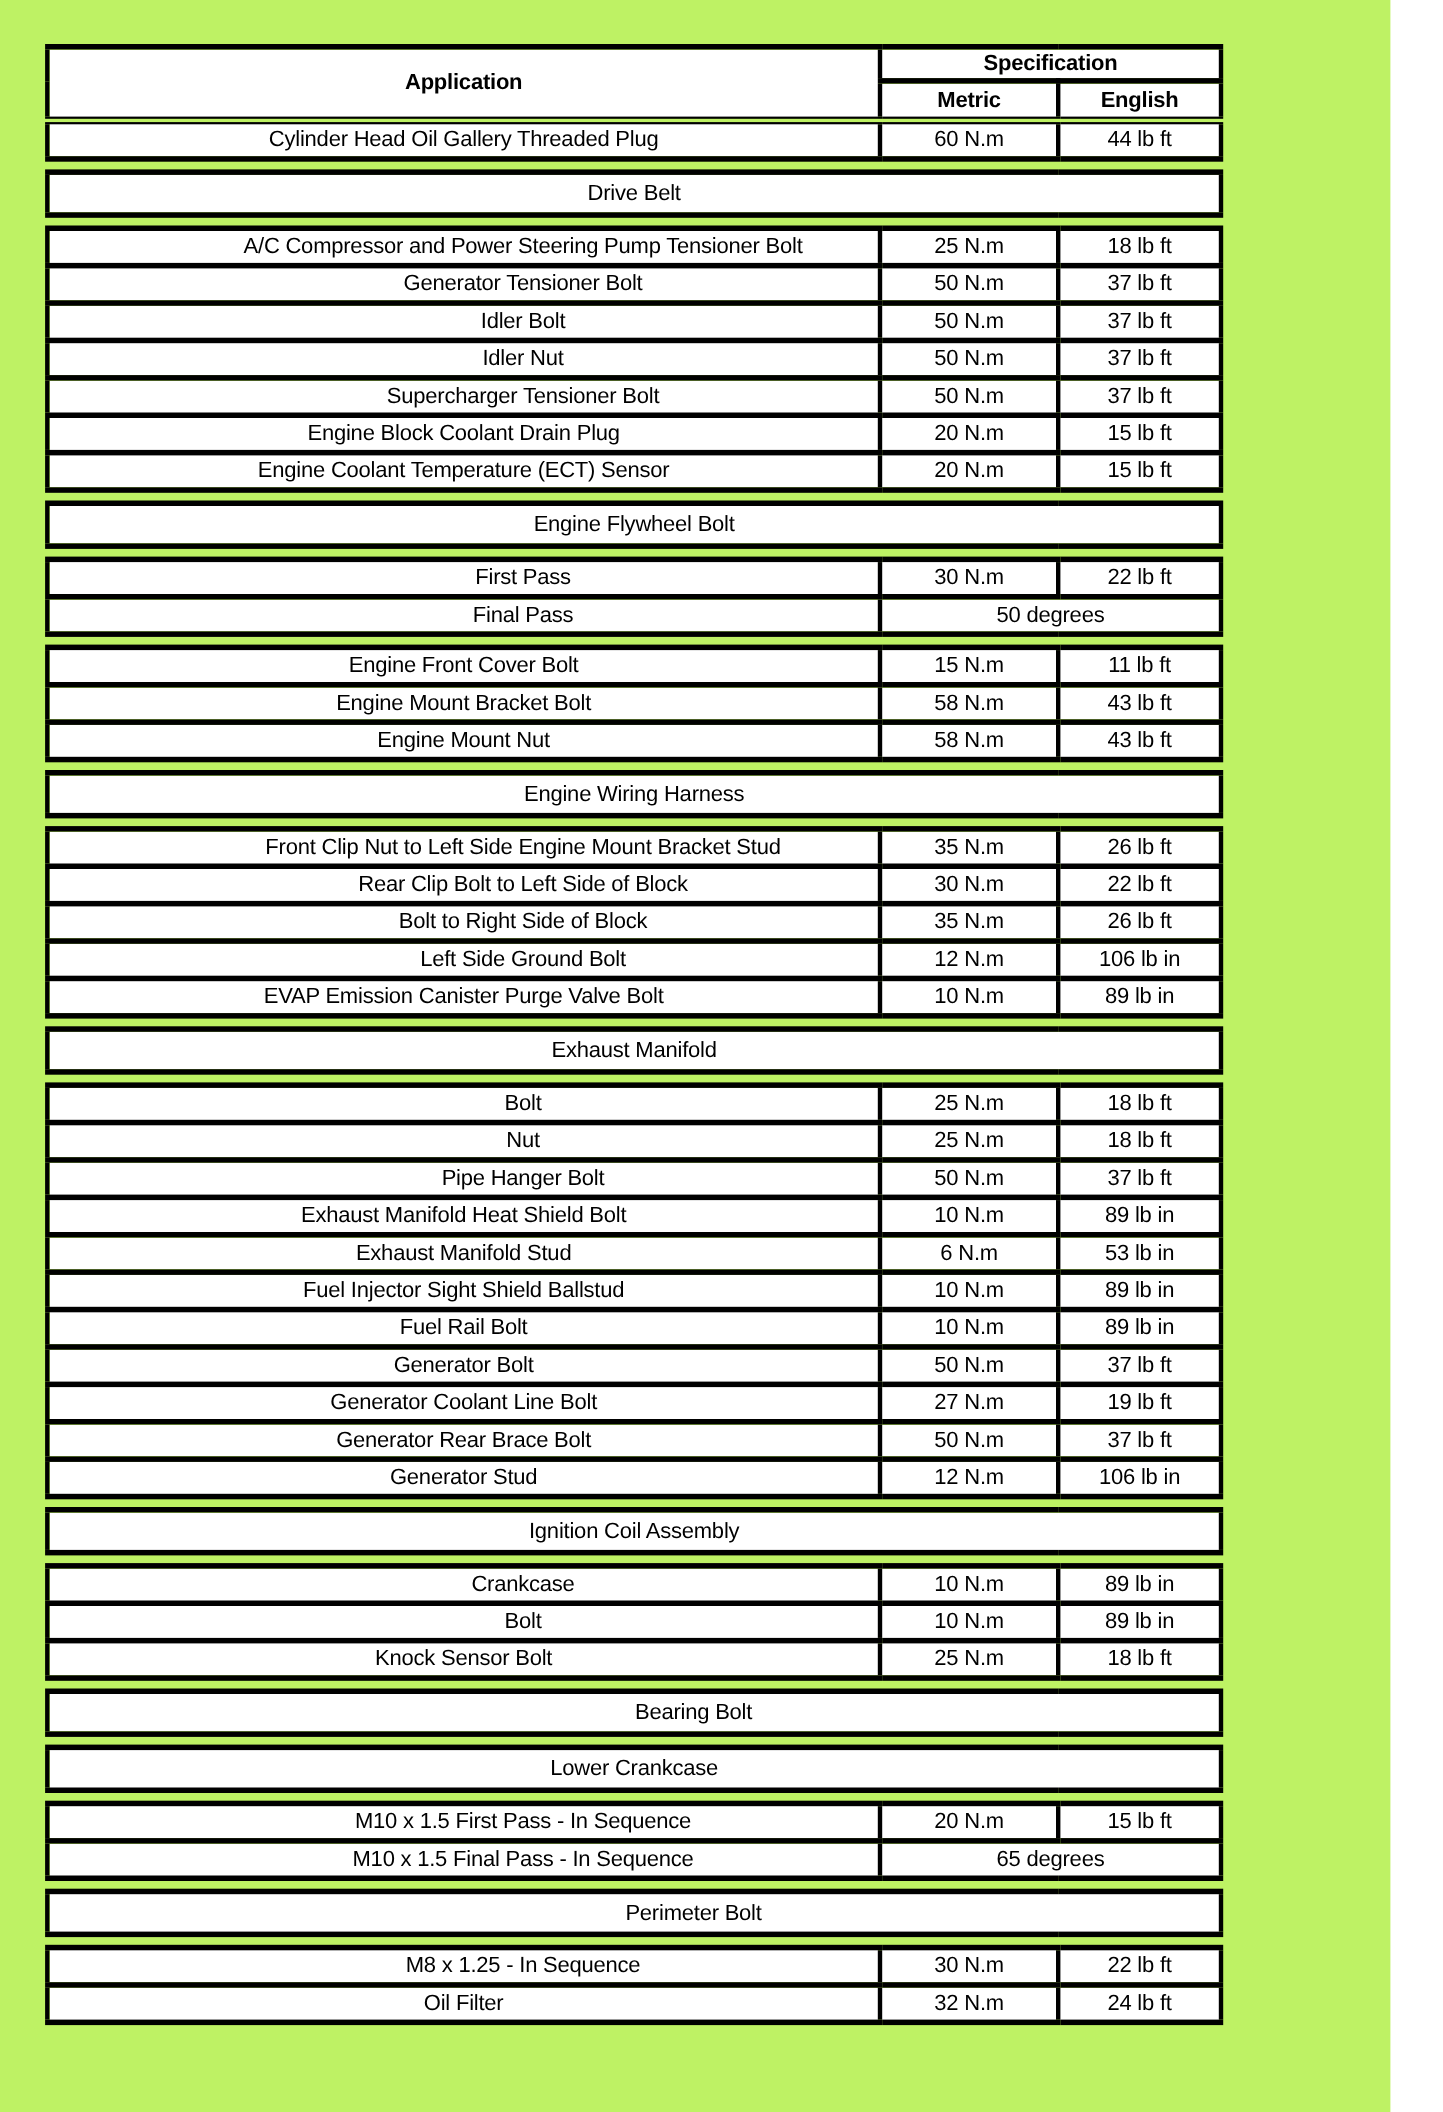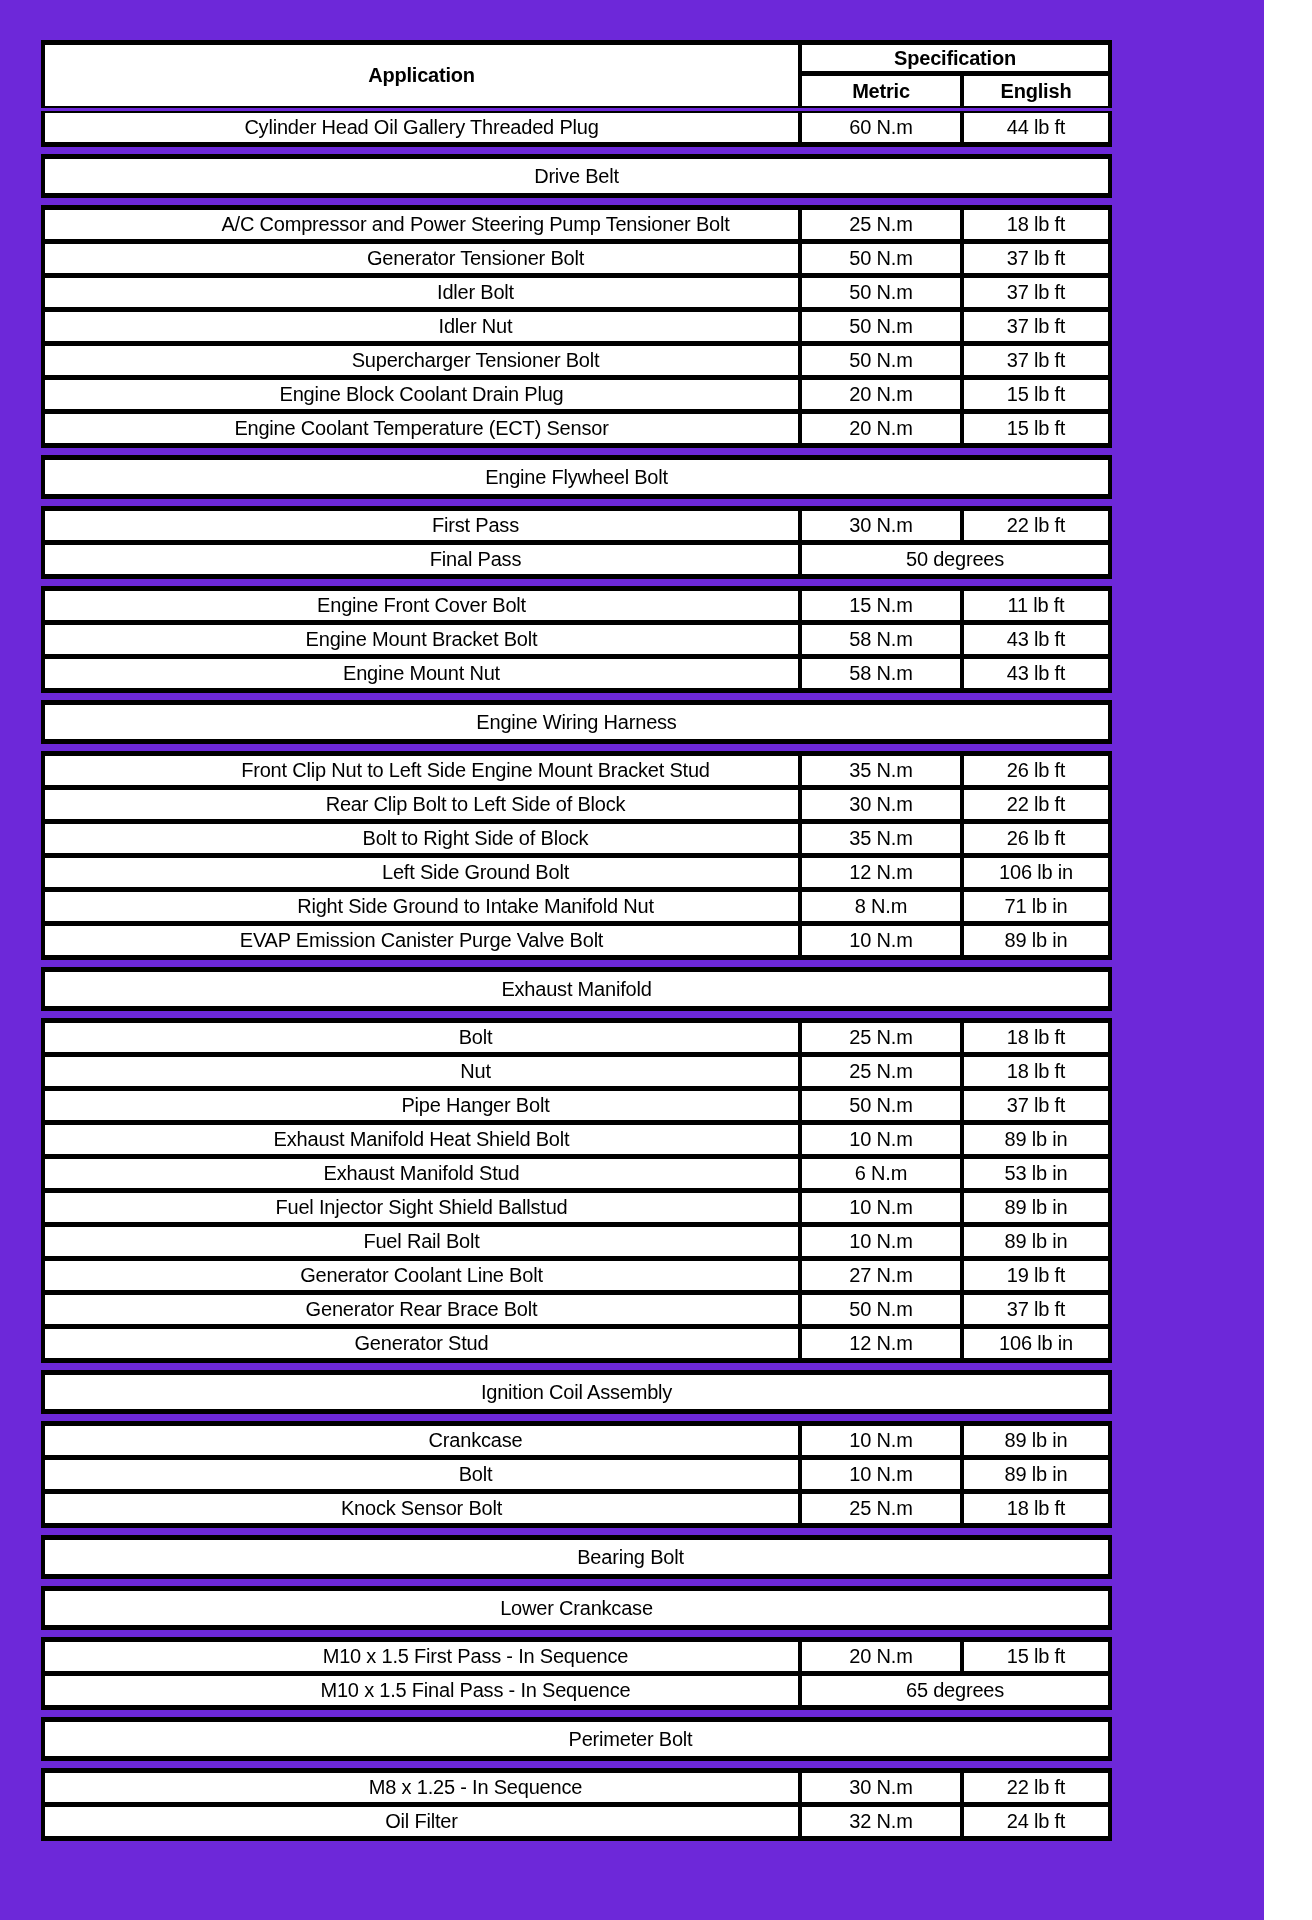--- a/index.html
+++ b/index.html
@@ -4,21 +4,21 @@
 <style>
   html, body {
     margin: 0;
     padding: 0;
     background: #ffffff;
   }
   .canvas {
     position: relative;
     width: 1264px;
     height: 1920px;
-    background: #6d28d9;
+    background: #bef264;
     font-family: "Liberation Sans", sans-serif;
     color: #000000;
     text-decoration: underline;
   }
   .sheet {
     position: absolute;
     left: 41px;
     top: 40px;
     width: 1067px;
   }
@@ -235,25 +235,20 @@
               <td class="name ind">Bolt to Right Side of Block</td>
               <td class="val">35 N.m</td>
               <td class="val">26 lb ft</td>
             </tr>
             <tr>
               <td class="name ind">Left Side Ground Bolt</td>
               <td class="val">12 N.m</td>
               <td class="val">106 lb in</td>
             </tr>
             <tr>
-              <td class="name ind">Right Side Ground to Intake Manifold Nut</td>
-              <td class="val">8 N.m</td>
-              <td class="val">71 lb in</td>
-            </tr>
-            <tr>
               <td class="name">EVAP Emission Canister Purge Valve Bolt</td>
               <td class="val">10 N.m</td>
               <td class="val">89 lb in</td>
             </tr>
           </tbody>
         </table>
         <table class="spec block">
           <colgroup>
             <col class="c-app">
             <col class="c-met">
@@ -299,20 +294,25 @@
             </tr>
             <tr>
               <td class="name">Fuel Injector Sight Shield Ballstud</td>
               <td class="val">10 N.m</td>
               <td class="val">89 lb in</td>
             </tr>
             <tr>
               <td class="name">Fuel Rail Bolt</td>
               <td class="val">10 N.m</td>
               <td class="val">89 lb in</td>
+            </tr>
+            <tr>
+              <td class="name">Generator Bolt</td>
+              <td class="val">50 N.m</td>
+              <td class="val">37 lb ft</td>
             </tr>
             <tr>
               <td class="name">Generator Coolant Line Bolt</td>
               <td class="val">27 N.m</td>
               <td class="val">19 lb ft</td>
             </tr>
             <tr>
               <td class="name">Generator Rear Brace Bolt</td>
               <td class="val">50 N.m</td>
               <td class="val">37 lb ft</td>

